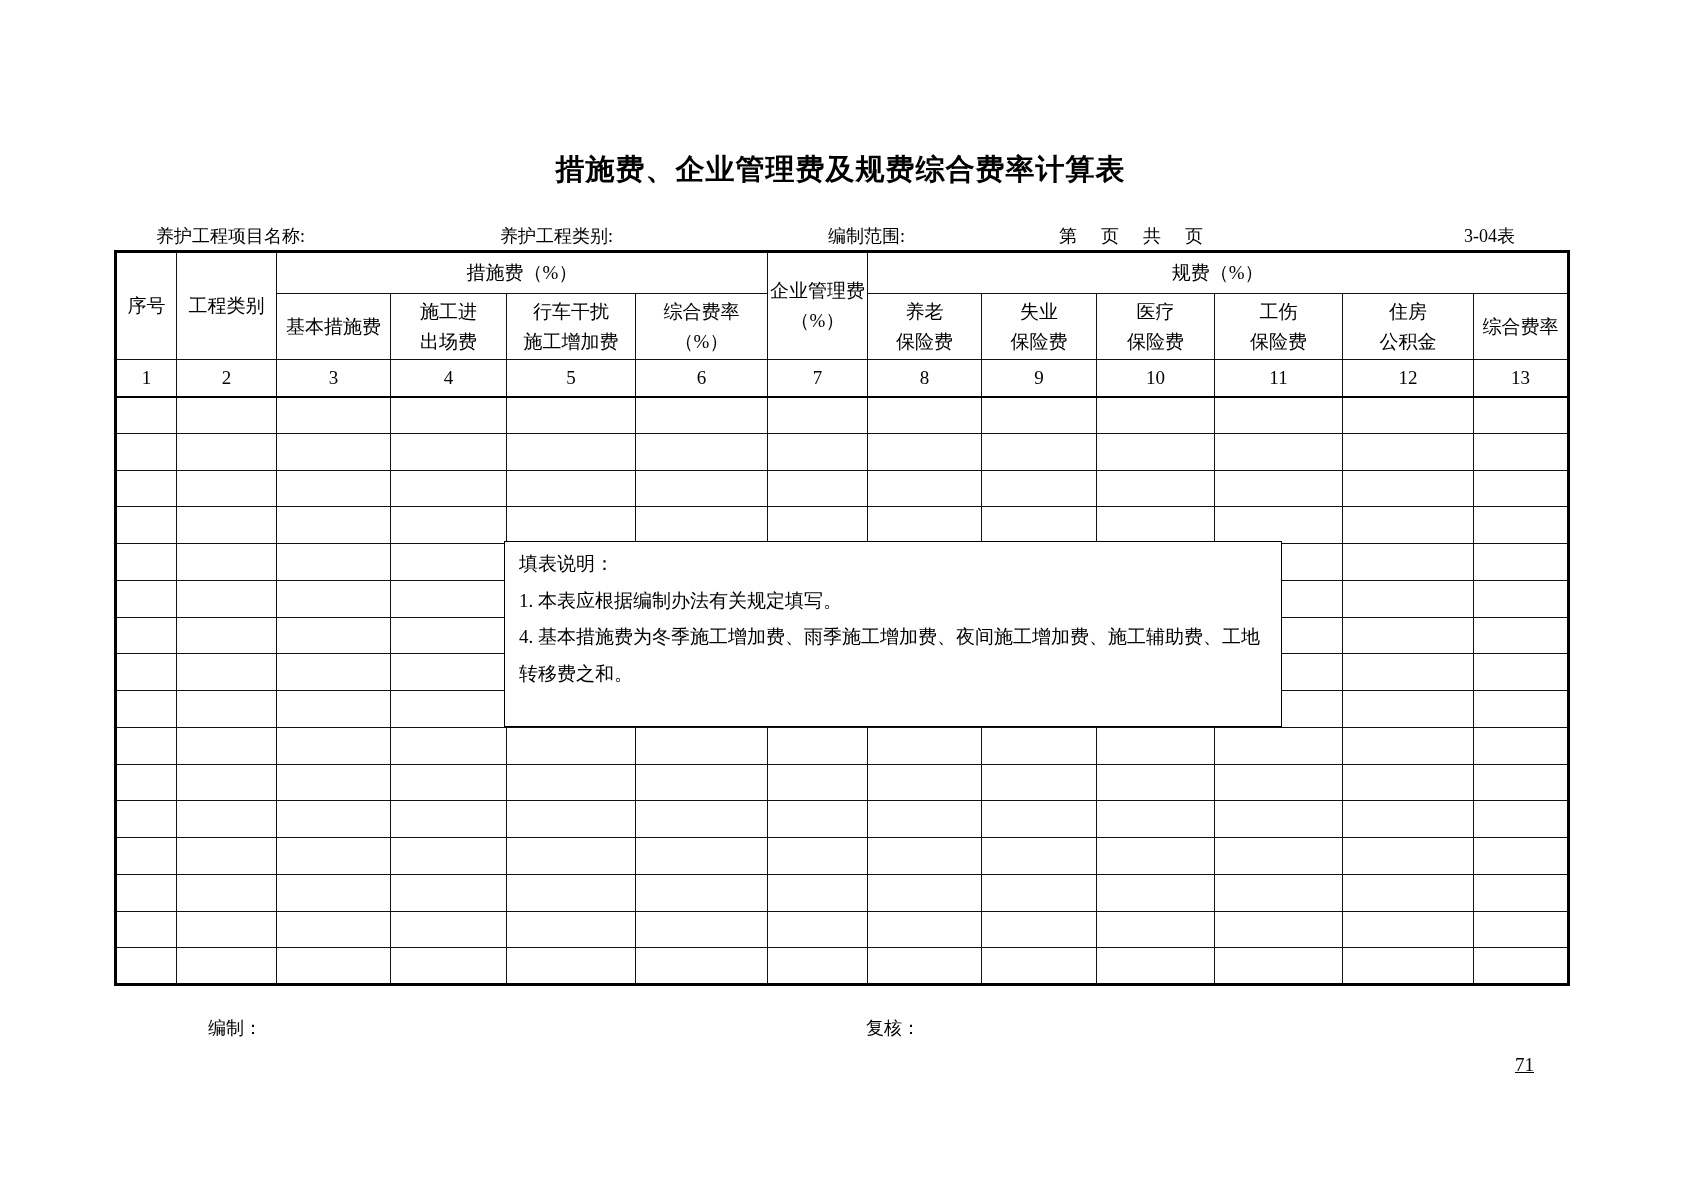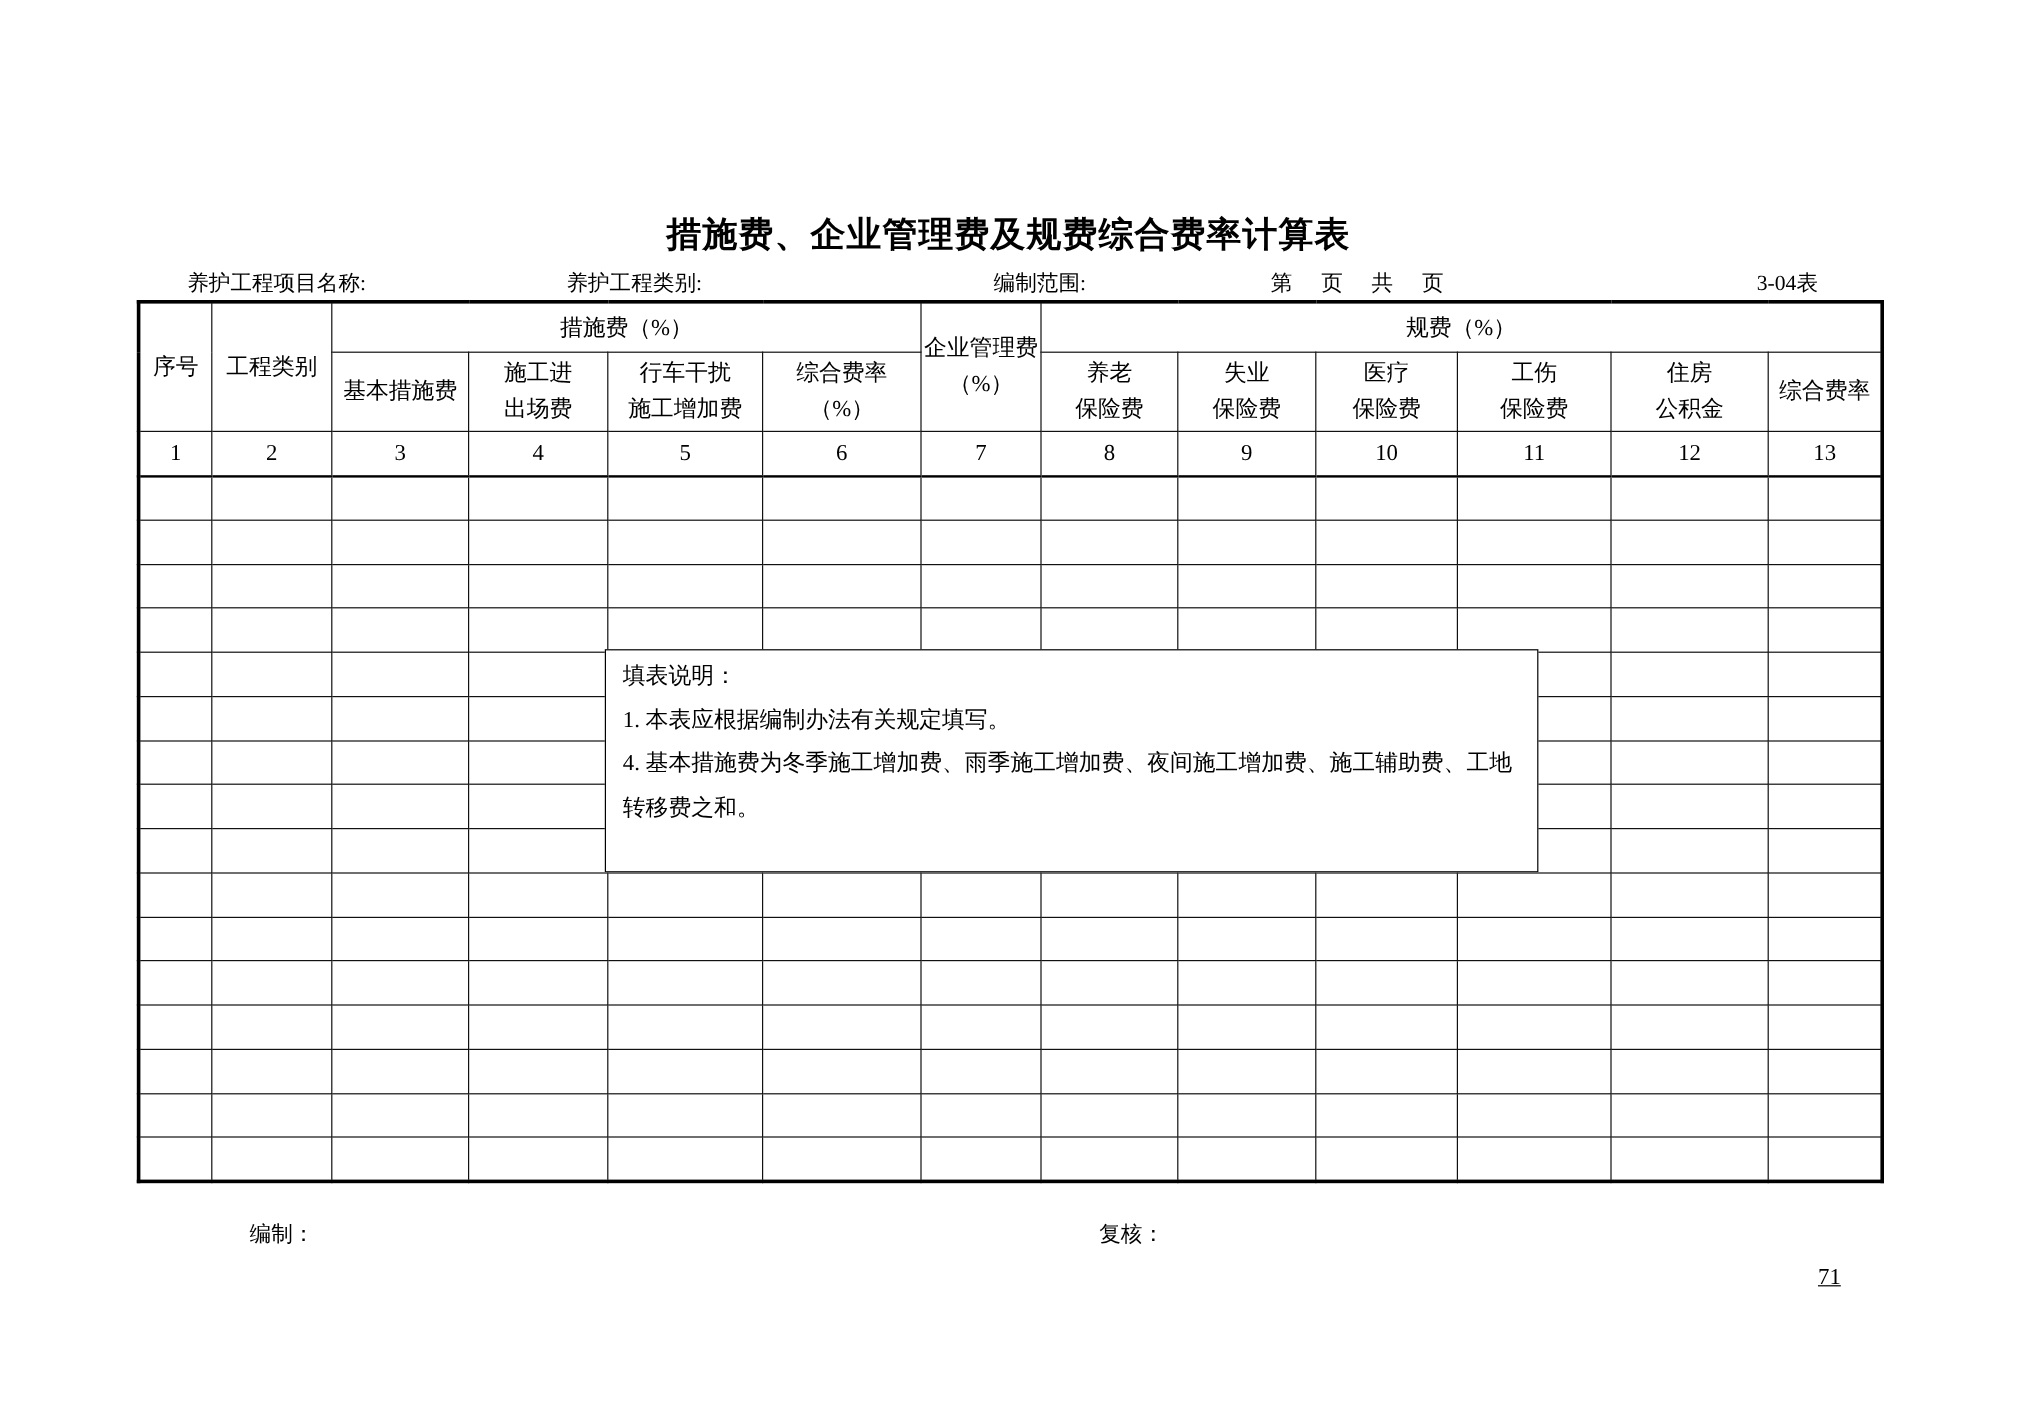--- a/index.html
+++ b/index.html
@@ -11,26 +11,25 @@
     background:#ffffff;
     overflow:hidden;
   }
   .doc-title {
     position:absolute;
     left:114px; top:150px; width:1453px;
     text-align:center;
     font-size:29px; font-weight:bold;
     letter-spacing:1px;
     white-space:nowrap;
-    margin-top:26px;
   }
   .info-bar { position:absolute; top:224px; left:0; width:1366px; height:22px; font-size:18px; }
   .info-bar span { position:absolute; white-space:pre; }
   .lbl-project  { left:156px; }
-  .lbl-category { left:472px; }
+  .lbl-category { left:500px; }
   .lbl-scope    { left:828px; }
   .lbl-pages    { left:1059px; letter-spacing:3px; }
   .lbl-formcode { left:1464px; }
 
   .table-wrap { position:absolute; left:114px; top:250px; width:1453px; }
   table.fee-table {
     border-collapse:collapse;
     table-layout:fixed;
     width:1453px;
     border:3px solid #000;
@@ -60,21 +59,21 @@
     padding:4px 10px 0 14px;
     font-size:19px;
     line-height:36.5px;
     text-align:left;
   }
   .notes-box .note-line { white-space:pre-wrap; }
 
   .footer-sign { position:absolute; top:1016px; left:0; width:1683px; font-size:18px; }
   .footer-sign span { position:absolute; }
   .lbl-prepared { left:176px;margin-left:32px; }
-  .lbl-reviewed { left:916px; }
+  .lbl-reviewed { left:866px; }
 
   .page-num { position:absolute; left:1515px; top:1054px; font-size:19px;text-decoration:underline; }
 </style>
 </head>
 <body>
 
 <div class="page">
 
   <div class="doc-title">措施费、企业管理费及规费综合费率计算表</div>
 

